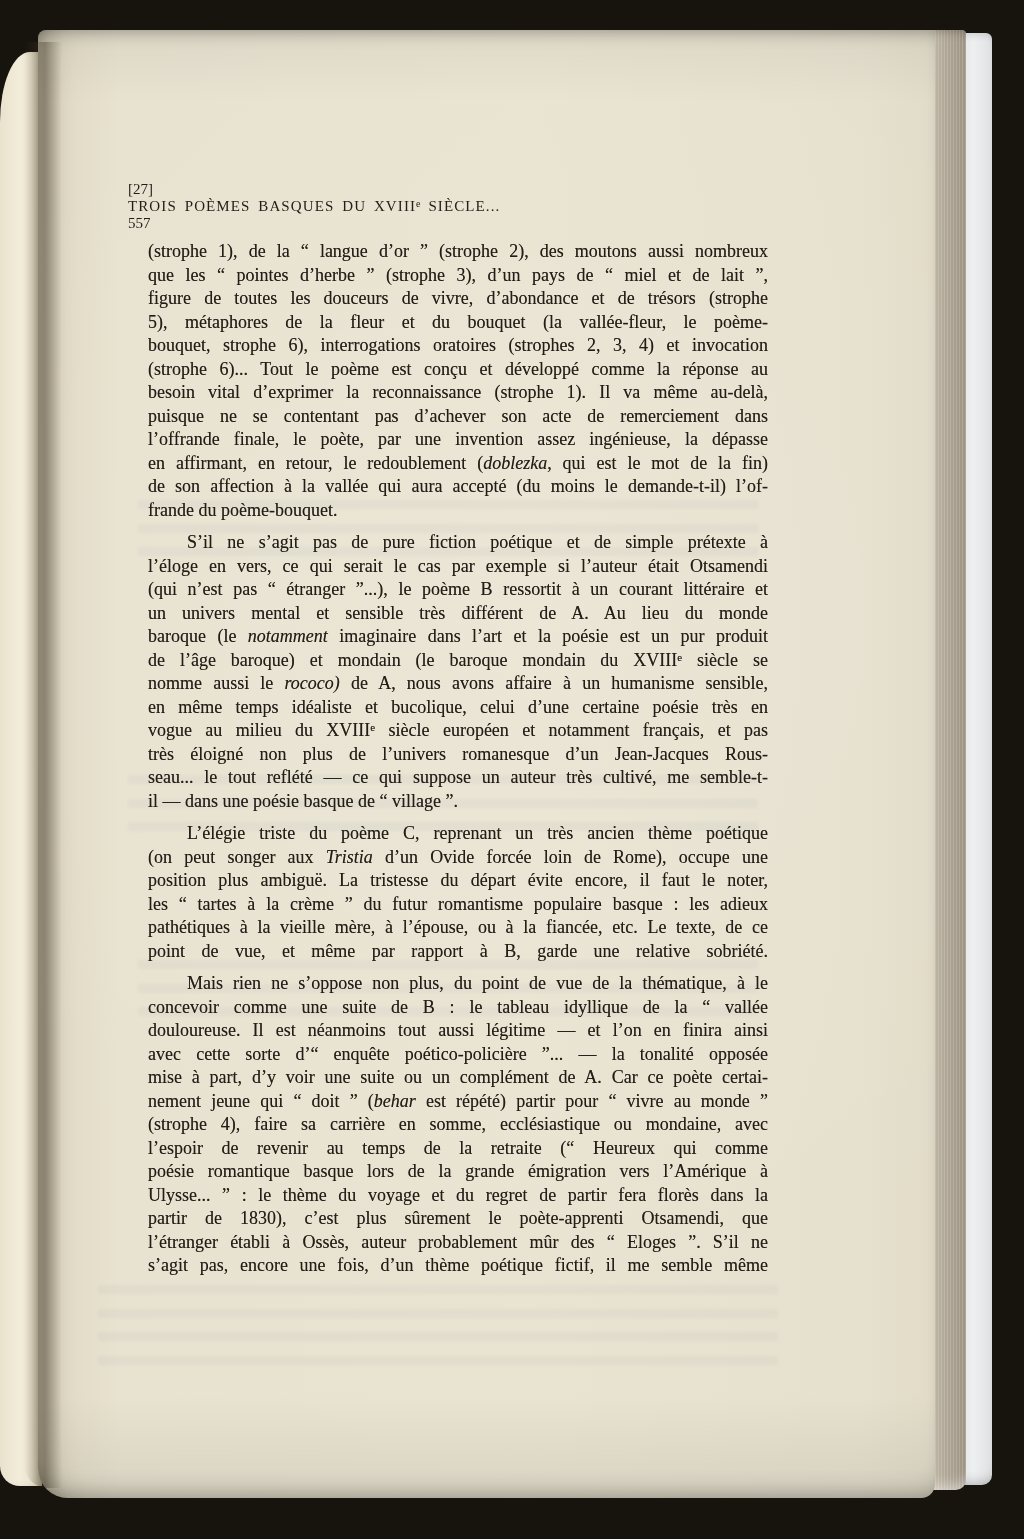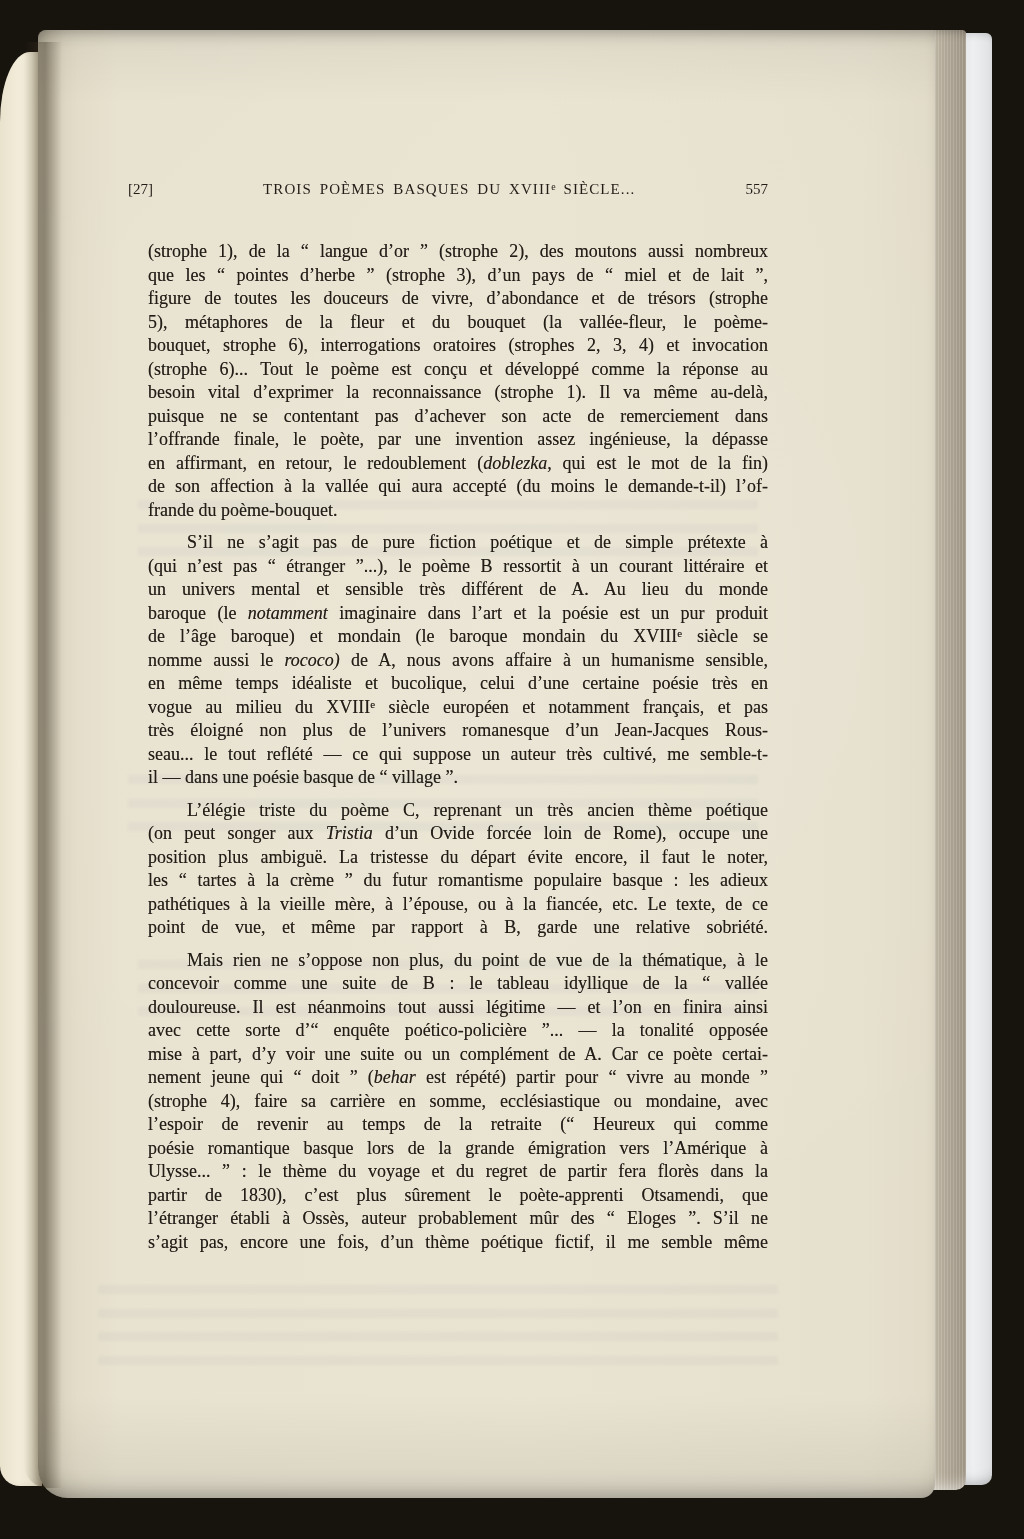--- a/index.html
+++ b/index.html
@@ -59,23 +59,24 @@
   .bleed{
     position:absolute;
     background:repeating-linear-gradient(180deg, rgba(108,120,142,.55) 0 9px, rgba(0,0,0,0) 9px 23.5px);
     opacity:.10;filter:blur(1.4px);
     pointer-events:none;
   }
 
   
   .header{
     position:absolute;left:90px;top:151px;width:640px;
-    display:flex;justify-content:space-between;align-items:baseline;
+    display:flex;align-items:baseline;
     color:var(--ink,#221d17);
     font-size:15px;
+    flex-direction:column;
   }
   .header .title{letter-spacing:1.1px;word-spacing:3px;}
   .header sup{font-size:10px;vertical-align:4px;letter-spacing:0;}
 
   .text-body{
     position:absolute;left:90px;top:210px;width:640px;
     color:var(--ink,#221d17);
     font-size:18px;
     text-shadow:0 0 .4px rgba(34,29,23,.55);
   }
@@ -123,20 +124,21 @@
           <div class="line"><span>(strophe 6)... Tout le poème est conçu et développé comme la réponse au</span></div>
           <div class="line"><span>besoin vital d’exprimer la reconnaissance (strophe 1). Il va même au-delà,</span></div>
           <div class="line"><span>puisque ne se contentant pas d’achever son acte de remerciement dans</span></div>
           <div class="line"><span>l’offrande finale, le poète, par une invention assez ingénieuse, la dépasse</span></div>
           <div class="line"><span>en affirmant, en retour, le redoublement (</span><i>doblezka,</i><span> qui est le mot de la fin)</span></div>
           <div class="line"><span>de son affection à la vallée qui aura accepté (du moins le demande-t-il) l’of-</span></div>
           <div class="line endline"><span>frande du poème-bouquet.</span></div>
         </div>
         <div class="para indent">
           <div class="line"><span>S’il ne s’agit pas de pure fiction poétique et de simple prétexte à</span></div>
+          <div class="line"><span>l’éloge en vers, ce qui serait le cas par exemple si l’auteur était Otsamendi</span></div>
           <div class="line"><span>(qui n’est pas “ étranger ”...), le poème B ressortit à un courant littéraire et</span></div>
           <div class="line"><span>un univers mental et sensible très différent de A. Au lieu du monde</span></div>
           <div class="line"><span>baroque (le </span><i>notamment</i><span> imaginaire dans l’art et la poésie est un pur produit</span></div>
           <div class="line"><span>de l’âge baroque) et mondain (le baroque mondain du XVIII</span><sup>e</sup><span> siècle se</span></div>
           <div class="line"><span>nomme aussi le </span><i>rococo)</i><span> de A, nous avons affaire à un humanisme sensible,</span></div>
           <div class="line"><span>en même temps idéaliste et bucolique, celui d’une certaine poésie très en</span></div>
           <div class="line"><span>vogue au milieu du XVIII</span><sup>e</sup><span> siècle européen et notamment français, et pas</span></div>
           <div class="line"><span>très éloigné non plus de l’univers romanesque d’un Jean-Jacques Rous-</span></div>
           <div class="line"><span>seau... le tout reflété — ce qui suppose un auteur très cultivé, me semble-t-</span></div>
           <div class="line endline"><span>il — dans une poésie basque de “ village ”.</span></div>

